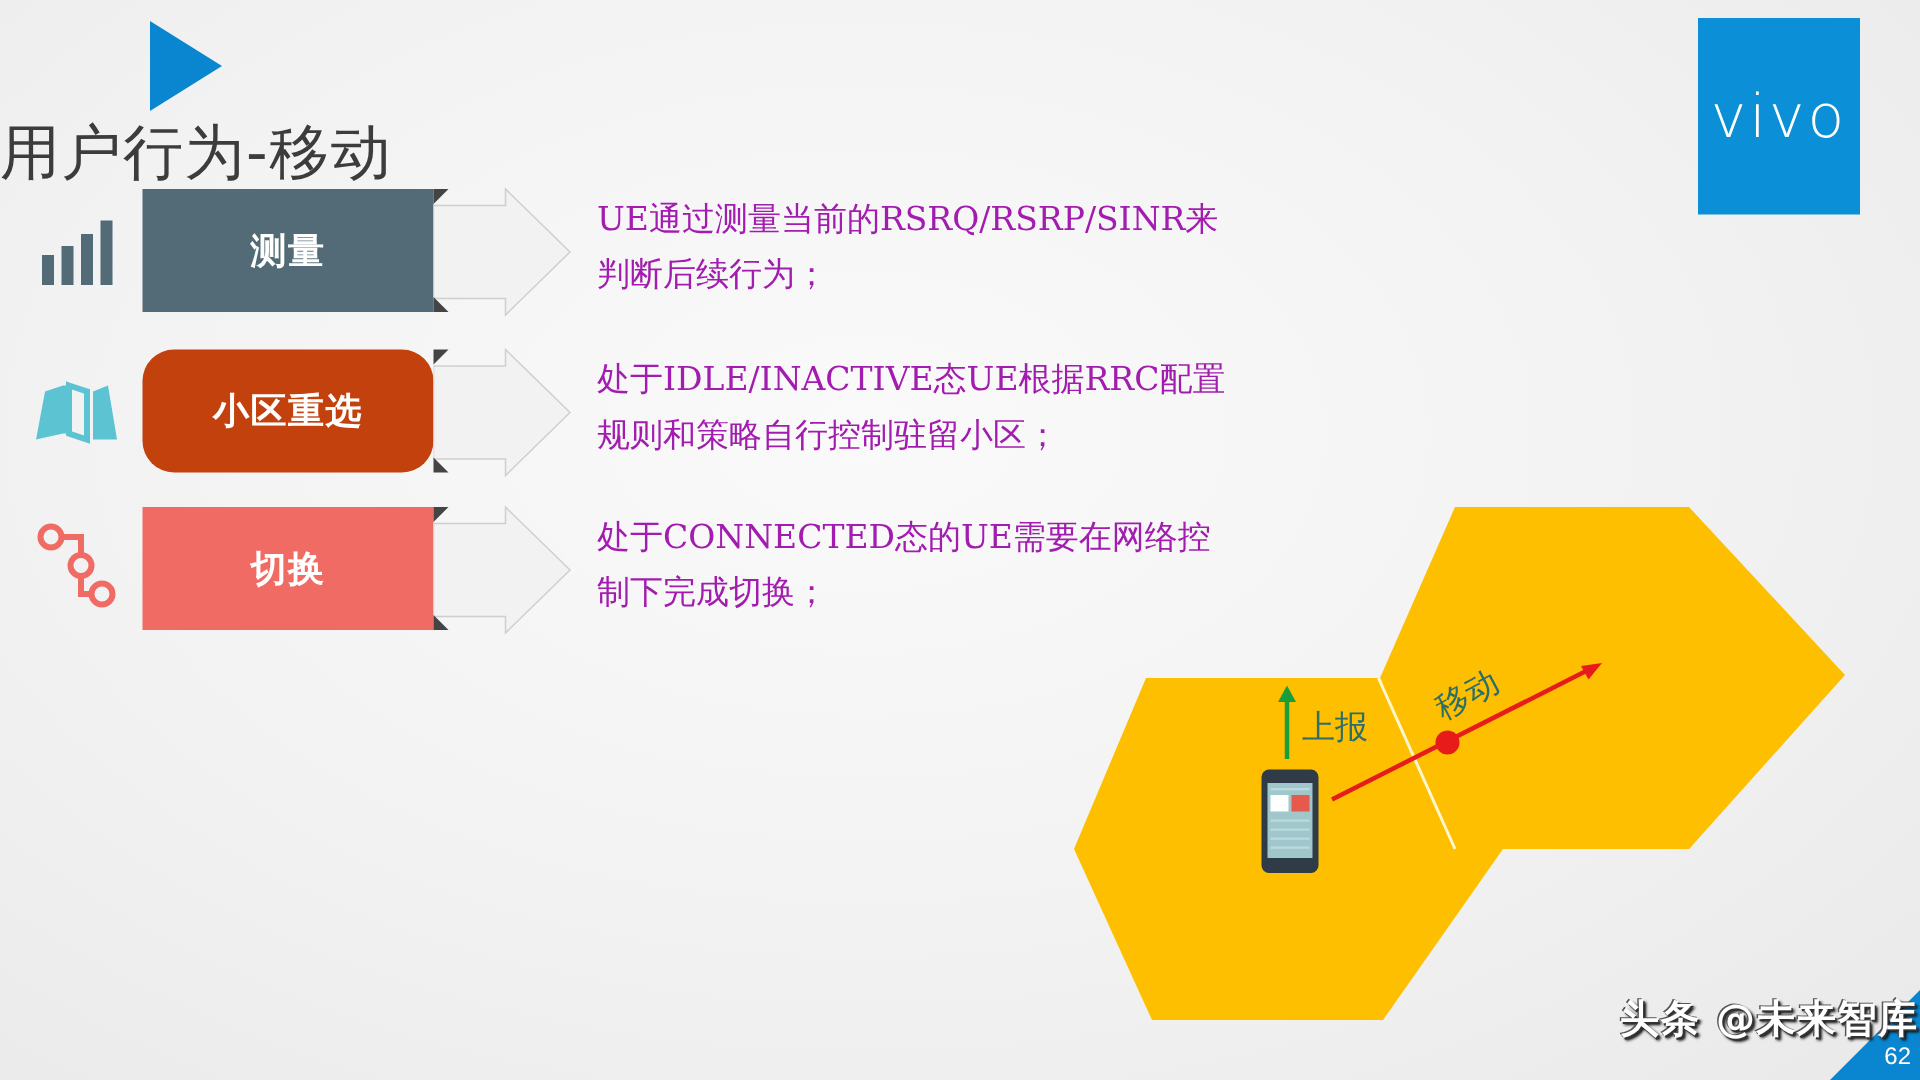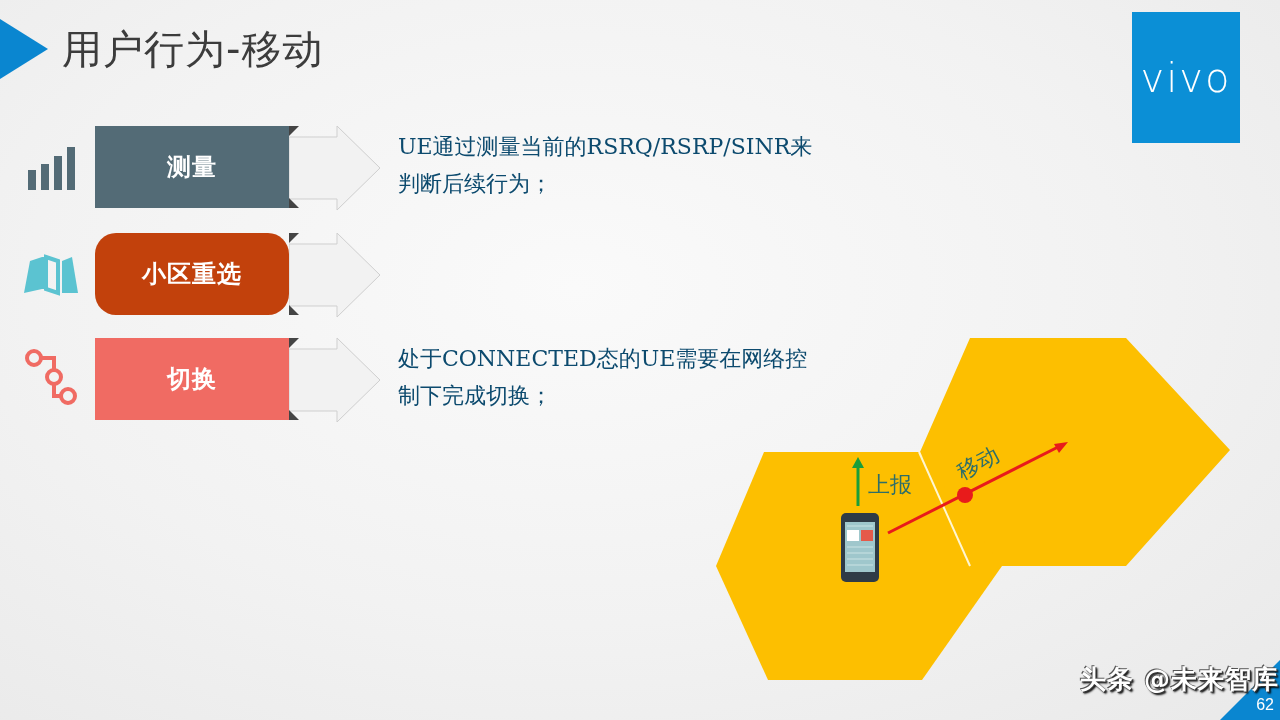--- a/index.html
+++ b/index.html
@@ -1,33 +1,33 @@
 <!DOCTYPE html>
 <html><head>
 <meta charset="utf-8">
 <style>
   html, body { margin: 0; padding: 0; }
   body {
     width: 1280px; height: 720px; overflow: hidden; position: relative;
     background: radial-gradient(ellipse at 45% 40%, #fafafa 0%, #f2f2f2 55%, #e9e9e9 100%);
     font-family: "DejaVu Sans", "Liberation Sans", sans-serif;
   }
-  .title-wrap { position: absolute; left: 0; top: 14px; height: 70px; display: flex; align-items: center; }
+  .title-wrap { position: absolute; left: 0; top: 14px; height: 70px; display: flex; align-items: center; flex-direction: column; }
   .title-tri { width: 0; height: 0; border-top: 30px solid transparent; border-bottom: 30px solid transparent; border-left: 48px solid #0a86d0; margin-right: 14px; }
   .page-title { font-size: 40px; color: #3c3c3c; letter-spacing: 1px; }
   .logo { position: absolute; left: 1132px; top: 12px; width: 108px; height: 131px; background: #0b8fd6; display: flex; align-items: center; justify-content: center; }
   .logo-text { color: #ffffff; font-size: 40px; letter-spacing: 2px; font-family: "DejaVu Sans", sans-serif; font-weight: 300; }
 
   .row { position: absolute; left: 0; width: 860px; height: 84px; padding-left: 40px; }
   .row .icon { position: absolute; left: 22px; top: 18px; width: 58px; height: 48px; }
   .row .label-box { position: absolute; left: 95px; top: 0; width: 194px; height: 82px; display: flex; align-items: center; justify-content: center; color: #fff; font-size: 24px; font-weight: bold; letter-spacing: 1px; }
   .row .fold-top { position: absolute; left: 289px; top: 0; width: 0; height: 0; border-top: 10px solid #444; border-right: 10px solid transparent; }
   .row .fold-bot { position: absolute; left: 289px; bottom: 2px; width: 0; height: 0; border-bottom: 10px solid #444; border-right: 10px solid transparent; }
   .row .arrow { position: absolute; left: 289px; top: -1px; width: 92px; height: 86px; }
-  .row .desc { position: absolute; left: 398px; top: 2px; width: 440px; font-family: "DejaVu Serif", "Liberation Serif", serif; font-size: 22px; line-height: 37px; color: #0c4a6e; }
+  .row .desc { position: absolute; left: 398px; top: 2px; width: 440px; font-family: "DejaVu Serif", "Liberation Serif", serif; font-size: 22px; line-height: 37px; color: #a21caf; }
 
   .diagram { position: absolute; left: 700px; top: 320px; width: 580px; height: 400px; }
   .watermark { position: absolute; left: 1080px; top: 662px; font-size: 26px; color: #fff; font-weight: bold; text-shadow: 1px 1px 0 #333, -1px -1px 0 #555, 2px 2px 2px #000; letter-spacing: 1px; }
   .corner { position: absolute; right: 0; bottom: 0; width: 0; height: 0; border-left: 60px solid transparent; border-bottom: 60px solid #0a86d0; }
   .page-num { position: absolute; right: 6px; bottom: 6px; color: #fff; font-size: 16px; font-family: "Liberation Sans", sans-serif; }
 </style>
 </head>
 <body>
 
 <div class="title-wrap">
@@ -64,20 +64,24 @@
     <polygon points="24,6 36,10 36,42 24,38" fill="none" stroke="#5bc3d1" stroke-width="4"></polygon>
     <polygon points="40,10 50,6 56,42 40,42" fill="#5bc3d1"></polygon>
     <polygon points="20,6 24,6 24,38 20,38" fill="#5bc3d1"></polygon>
   </svg>
   <div class="label-box" style="background:#c2410c;border-radius:21px;">小区重选</div>
   <svg class="arrow" viewBox="0 0 92 86">
     <polygon points="0,12 48,12 48,1 91,43 48,85 48,74 0,74" fill="#f2f2f2" stroke="#cfcfcf" stroke-width="1"></polygon>
   </svg>
   <div class="fold-top"></div>
   <div class="fold-bot"></div>
+  <div class="desc">
+    <div>处于IDLE/INACTIVE态UE根据RRC配置</div>
+    <div>规则和策略自行控制驻留小区；</div>
+  </div>
 </div>
 
 <div class="row" style="top:338px;">
   <svg class="icon" viewBox="0 0 58 60" style="top:8px;height:60px;">
     <g fill="none" stroke="#f06b63" stroke-width="4">
       <circle cx="12" cy="12" r="7"></circle>
       <polyline points="19,12 32,12 32,23"></polyline>
       <circle cx="32" cy="31" r="7"></circle>
       <polyline points="32,38 32,50 38,50"></polyline>
       <circle cx="46" cy="50" r="7"></circle>

